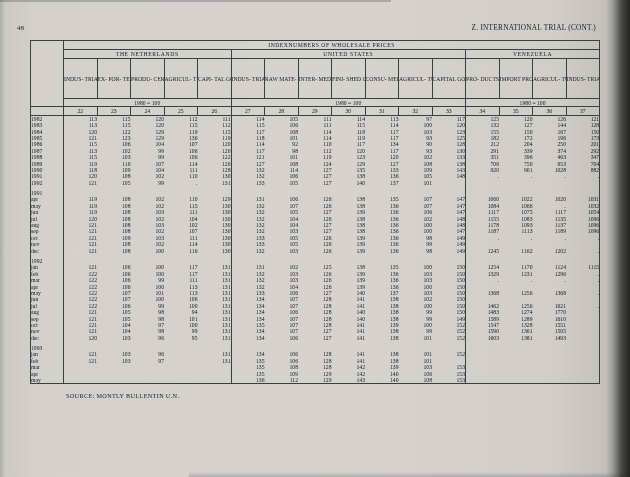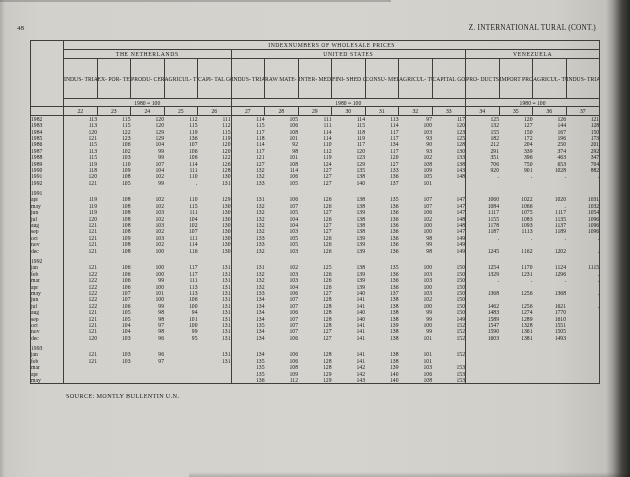--- a/index.html
+++ b/index.html
@@ -34,21 +34,21 @@
   .source{position:absolute;left:66px;top:392px;font-size:6.2px;letter-spacing:.35px;}
 </style>
 </head>
 <body>
 
 <div class="page">
   <div class="scan-top"></div>
   <div class="scan-left"></div>
 
   <div class="pageno">48</div>
-  <div class="hdr-right">Z. INTERNATIONAL TURAL (CONT.)</div>
+  <div class="hdr-right">Z. INTERNATIONAL TRIAL (CONT.)</div>
 
   <table class="tbl">
     <colgroup id="t-cols">
         <col style="width: 33px;">
         <col style="width: 33.5px;">
         <col style="width: 33.5px;">
         <col style="width: 33.5px;">
         <col style="width: 33.5px;">
         <col style="width: 33.5px;">
         <col style="width: 33.5px;">

